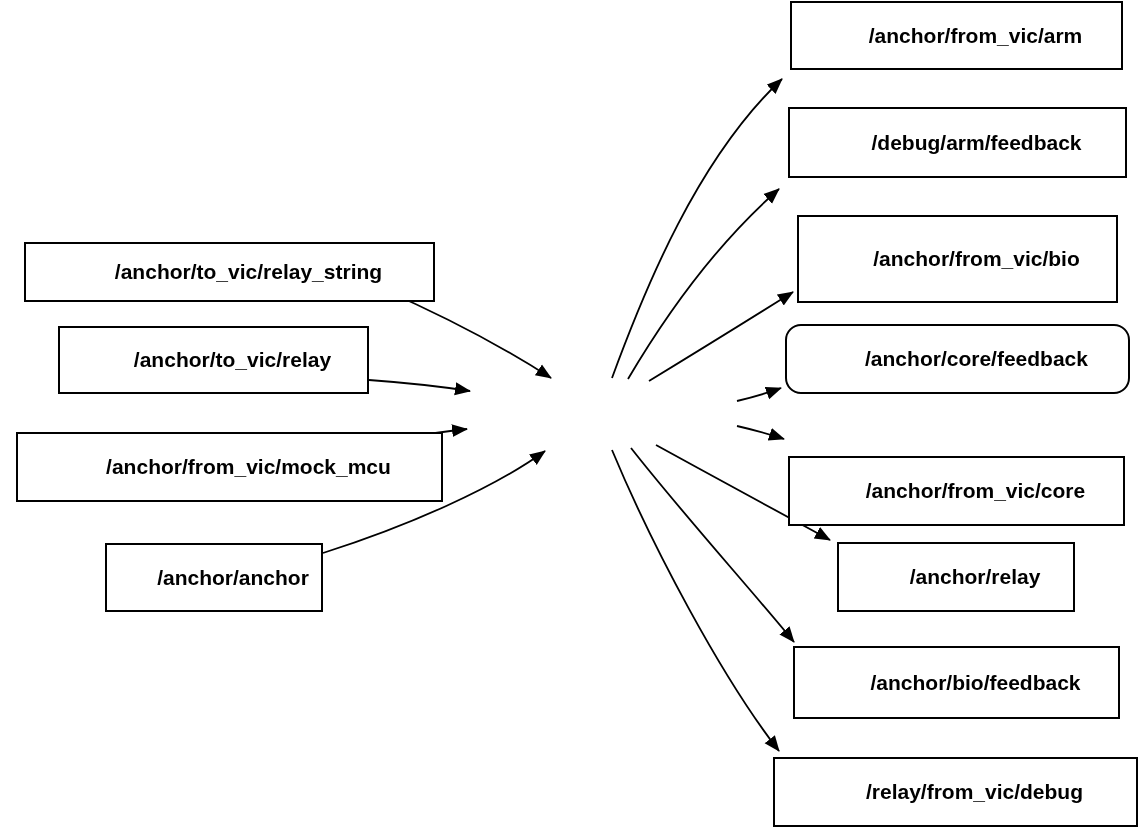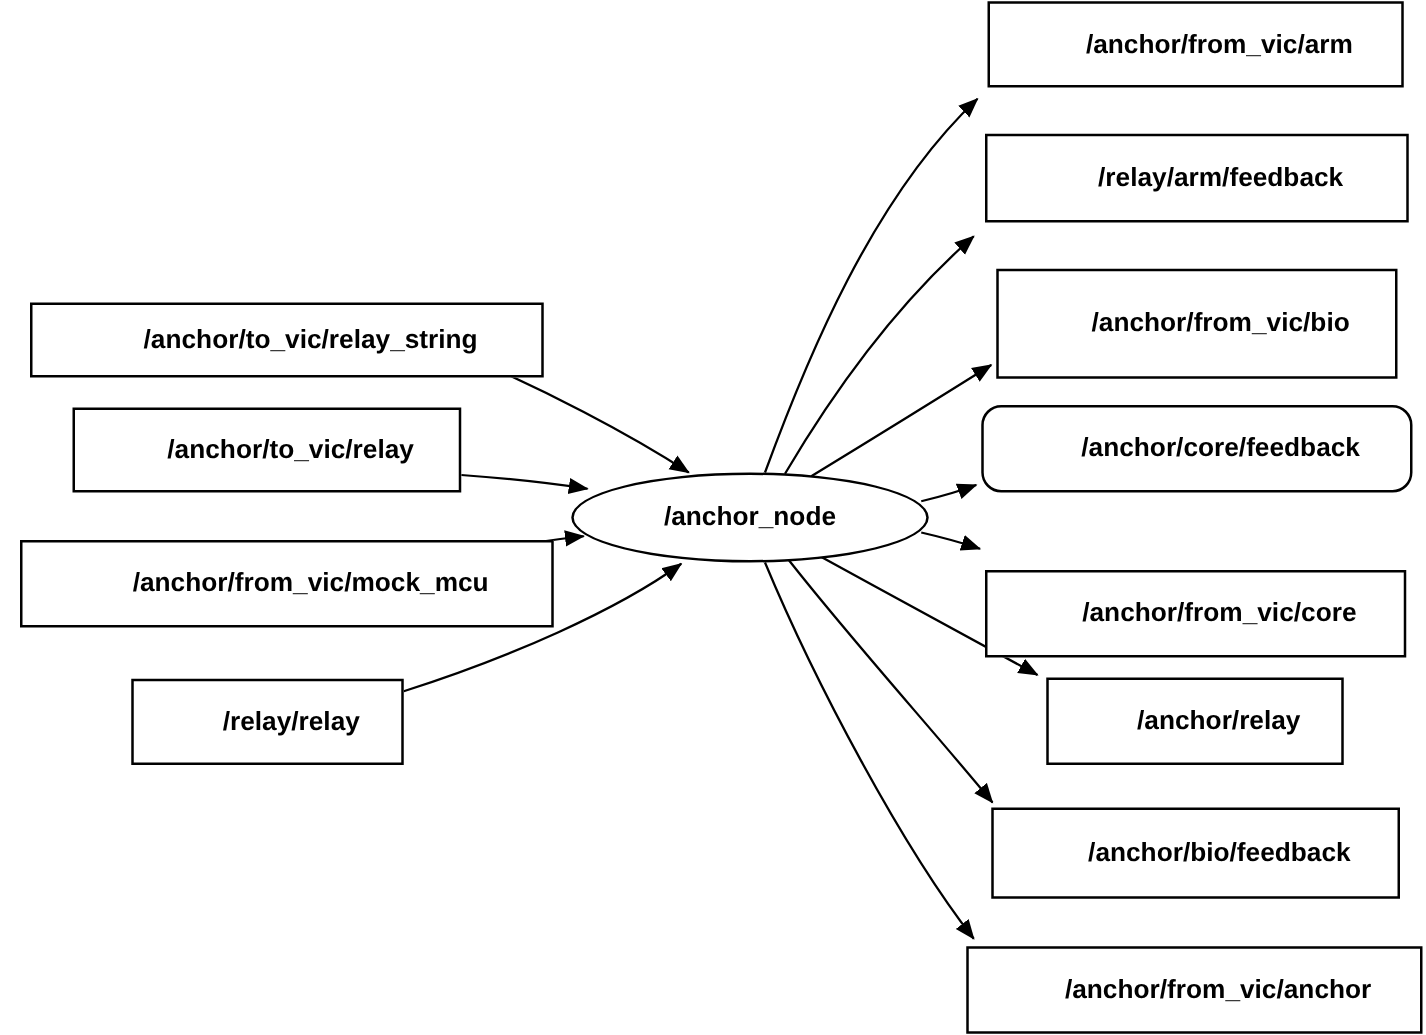--- a/index.html
+++ b/index.html
@@ -102,45 +102,42 @@
   <div class="node-box" id="sub-0">
     <span>/anchor/to_vic/relay_string</span>
   </div>
   <div class="node-box" id="sub-1">
     <span>/anchor/to_vic/relay</span>
   </div>
   <div class="node-box" id="sub-2">
     <span>/anchor/from_vic/mock_mcu</span>
   </div>
   <div class="node-box" id="sub-3">
-    <span>/relay/relay</span>
+    <span>/anchor/anchor</span>
   </div>
 
-  <div class="node-ellipse" id="main-node">
-    <span>/anchor_node</span>
-  </div>
 
   <div class="node-box" id="pub-0">
     <span>/anchor/from_vic/arm</span>
   </div>
   <div class="node-box" id="pub-1">
-    <span>/relay/arm/feedback</span>
+    <span>/debug/arm/feedback</span>
   </div>
   <div class="node-box" id="pub-2">
     <span>/anchor/from_vic/bio</span>
   </div>
   <div class="node-box" id="pub-3">
     <span>/anchor/core/feedback</span>
   </div>
   <div class="node-box" id="pub-4">
     <span>/anchor/from_vic/core</span>
   </div>
   <div class="node-box" id="pub-5">
     <span>/anchor/relay</span>
   </div>
   <div class="node-box" id="pub-6">
     <span>/anchor/bio/feedback</span>
   </div>
   <div class="node-box" id="pub-7">
-    <span>/anchor/from_vic/anchor</span>
+    <span>/relay/from_vic/debug</span>
   </div>
 
 </div>
 
 </body></html>

